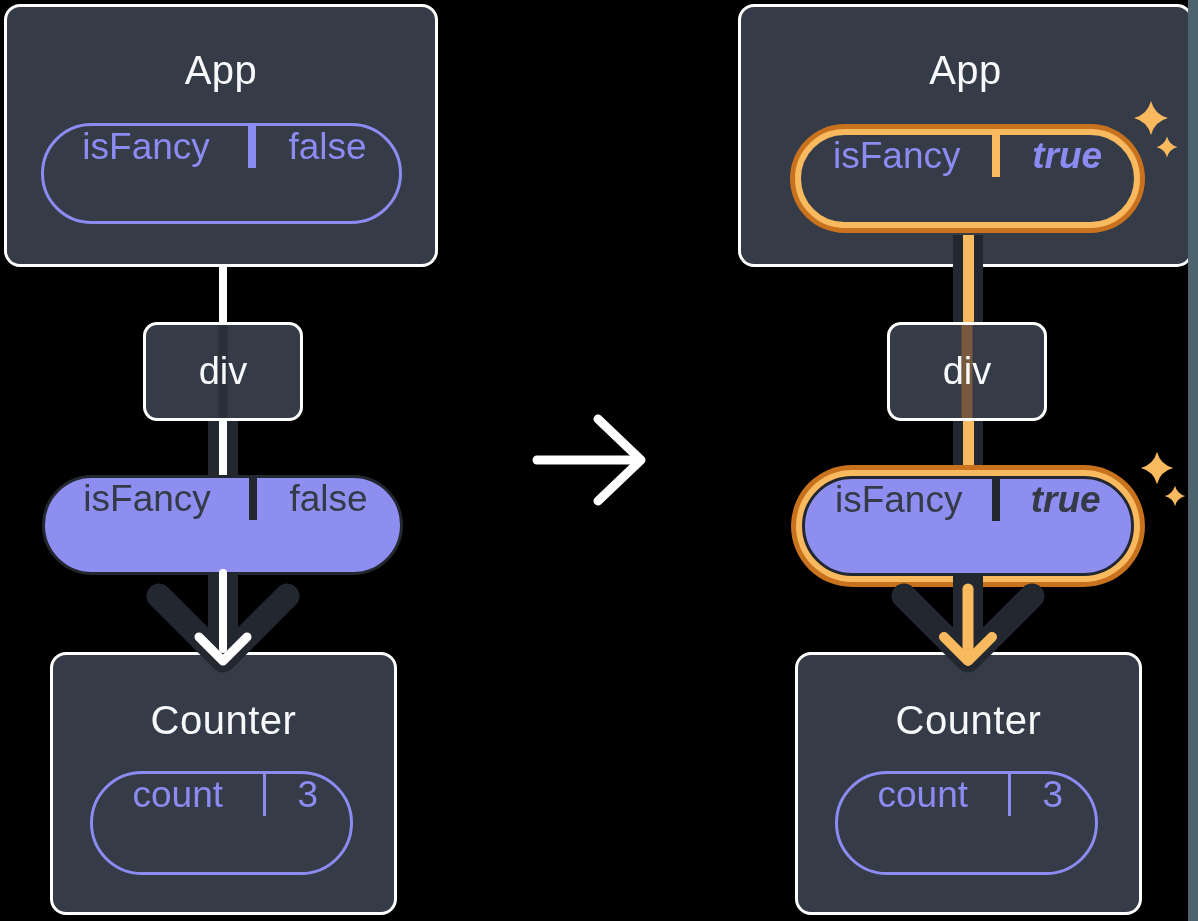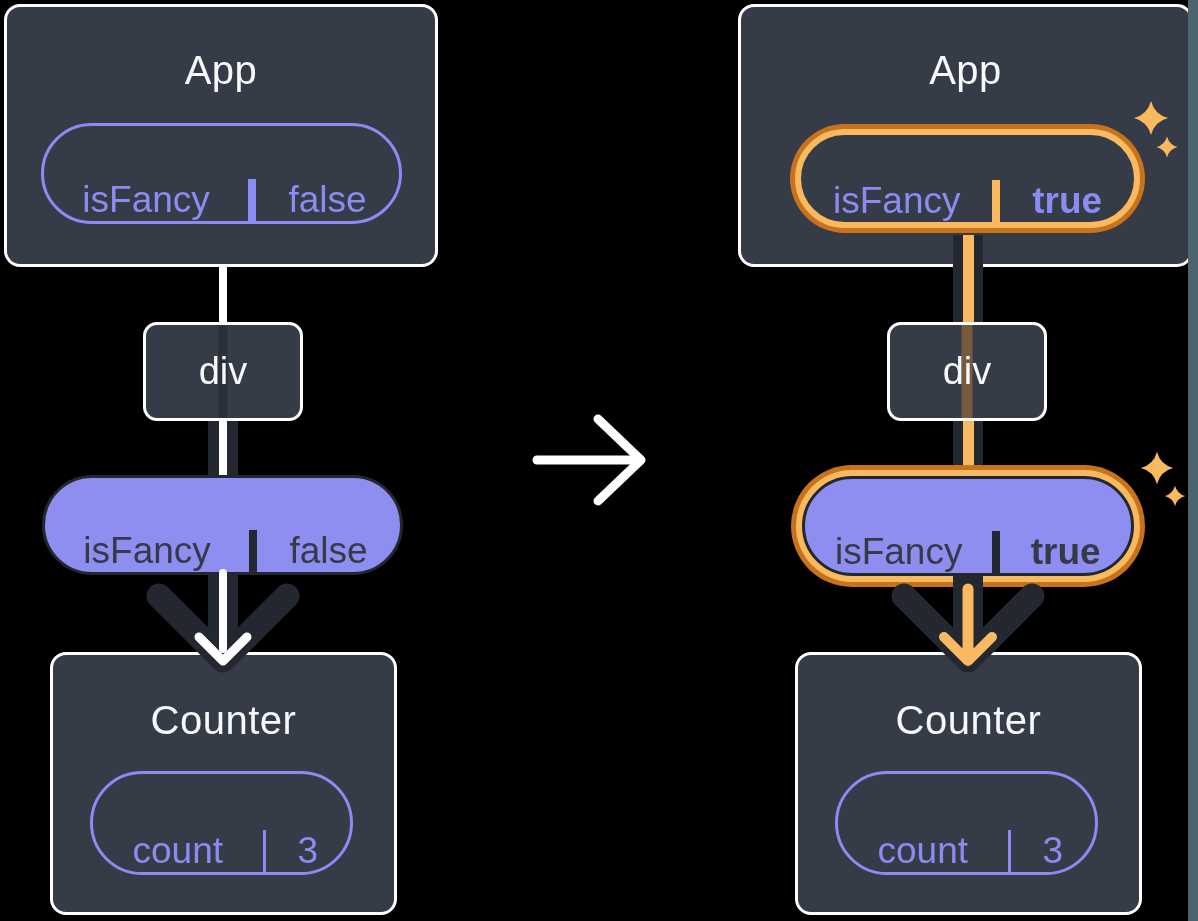--- a/index.html
+++ b/index.html
@@ -10,41 +10,41 @@
   .card{
     position:absolute;background:#353B47;border:3.5px solid #FFFFFF;
     border-radius:16px;box-sizing:border-box;
   }
   .card-title{
     position:absolute;text-align:center;color:#F7F8FA;
     font-size:40px;font-weight:500;letter-spacing:.5px;
   }
   .pill{
     position:absolute;display:flex;border-radius:70px;box-sizing:border-box;
-    align-items:flex-end;overflow:hidden;
+    align-items:flex-start;overflow:hidden;
   }
   .pill-outline{border:3px solid #8B8BF2;background:transparent;}
   .pill-filled{border:3px solid #23272F;background:#8E8EF0;}
   .pill-fancy-dark{
     border:6px solid #F9BA5F;background:#353B47;
     box-shadow:0 0 0 5px #C8721E;
   }
   .pill-fancy-purple{
     border:3px solid #23272F;background:#8E8EF0;
     box-shadow:0 0 0 6px #F9BA5F,0 0 0 11px #C8721E;
   }
   .cell{
     display:flex;align-items:center;justify-content:center;
     font-size:37px;box-sizing:border-box;
   }
   .cell-l{width:57.5%;}
   .cell-r{width:42.5%;border-left:8px solid #fdba74;}
   .t-purple{color:#8B8BF2;}
   .t-dark{color:#343A46;}
-  .bold{font-weight:bold;}
+  .bold{font-weight:bold;font-style:italic;}
   .div-purple .cell-r{border-left-color:#8B8BF2;}
   .div-dark .cell-r{border-left-color:#23272F;}
   .div-orange .cell-r{border-left-color:#F9BA5F;}
   .cnt-l{width:66%;}
   .cnt-r{width:34%;border-left:3px solid #8B8BF2;}
   .conn{position:absolute;}
   .conn-black{background:#23272F;}
   .conn-inner{position:absolute;top:0;height:100%;}
   .divbox{
     position:absolute;background:#353B47;border:3.5px solid #FFFFFF;

